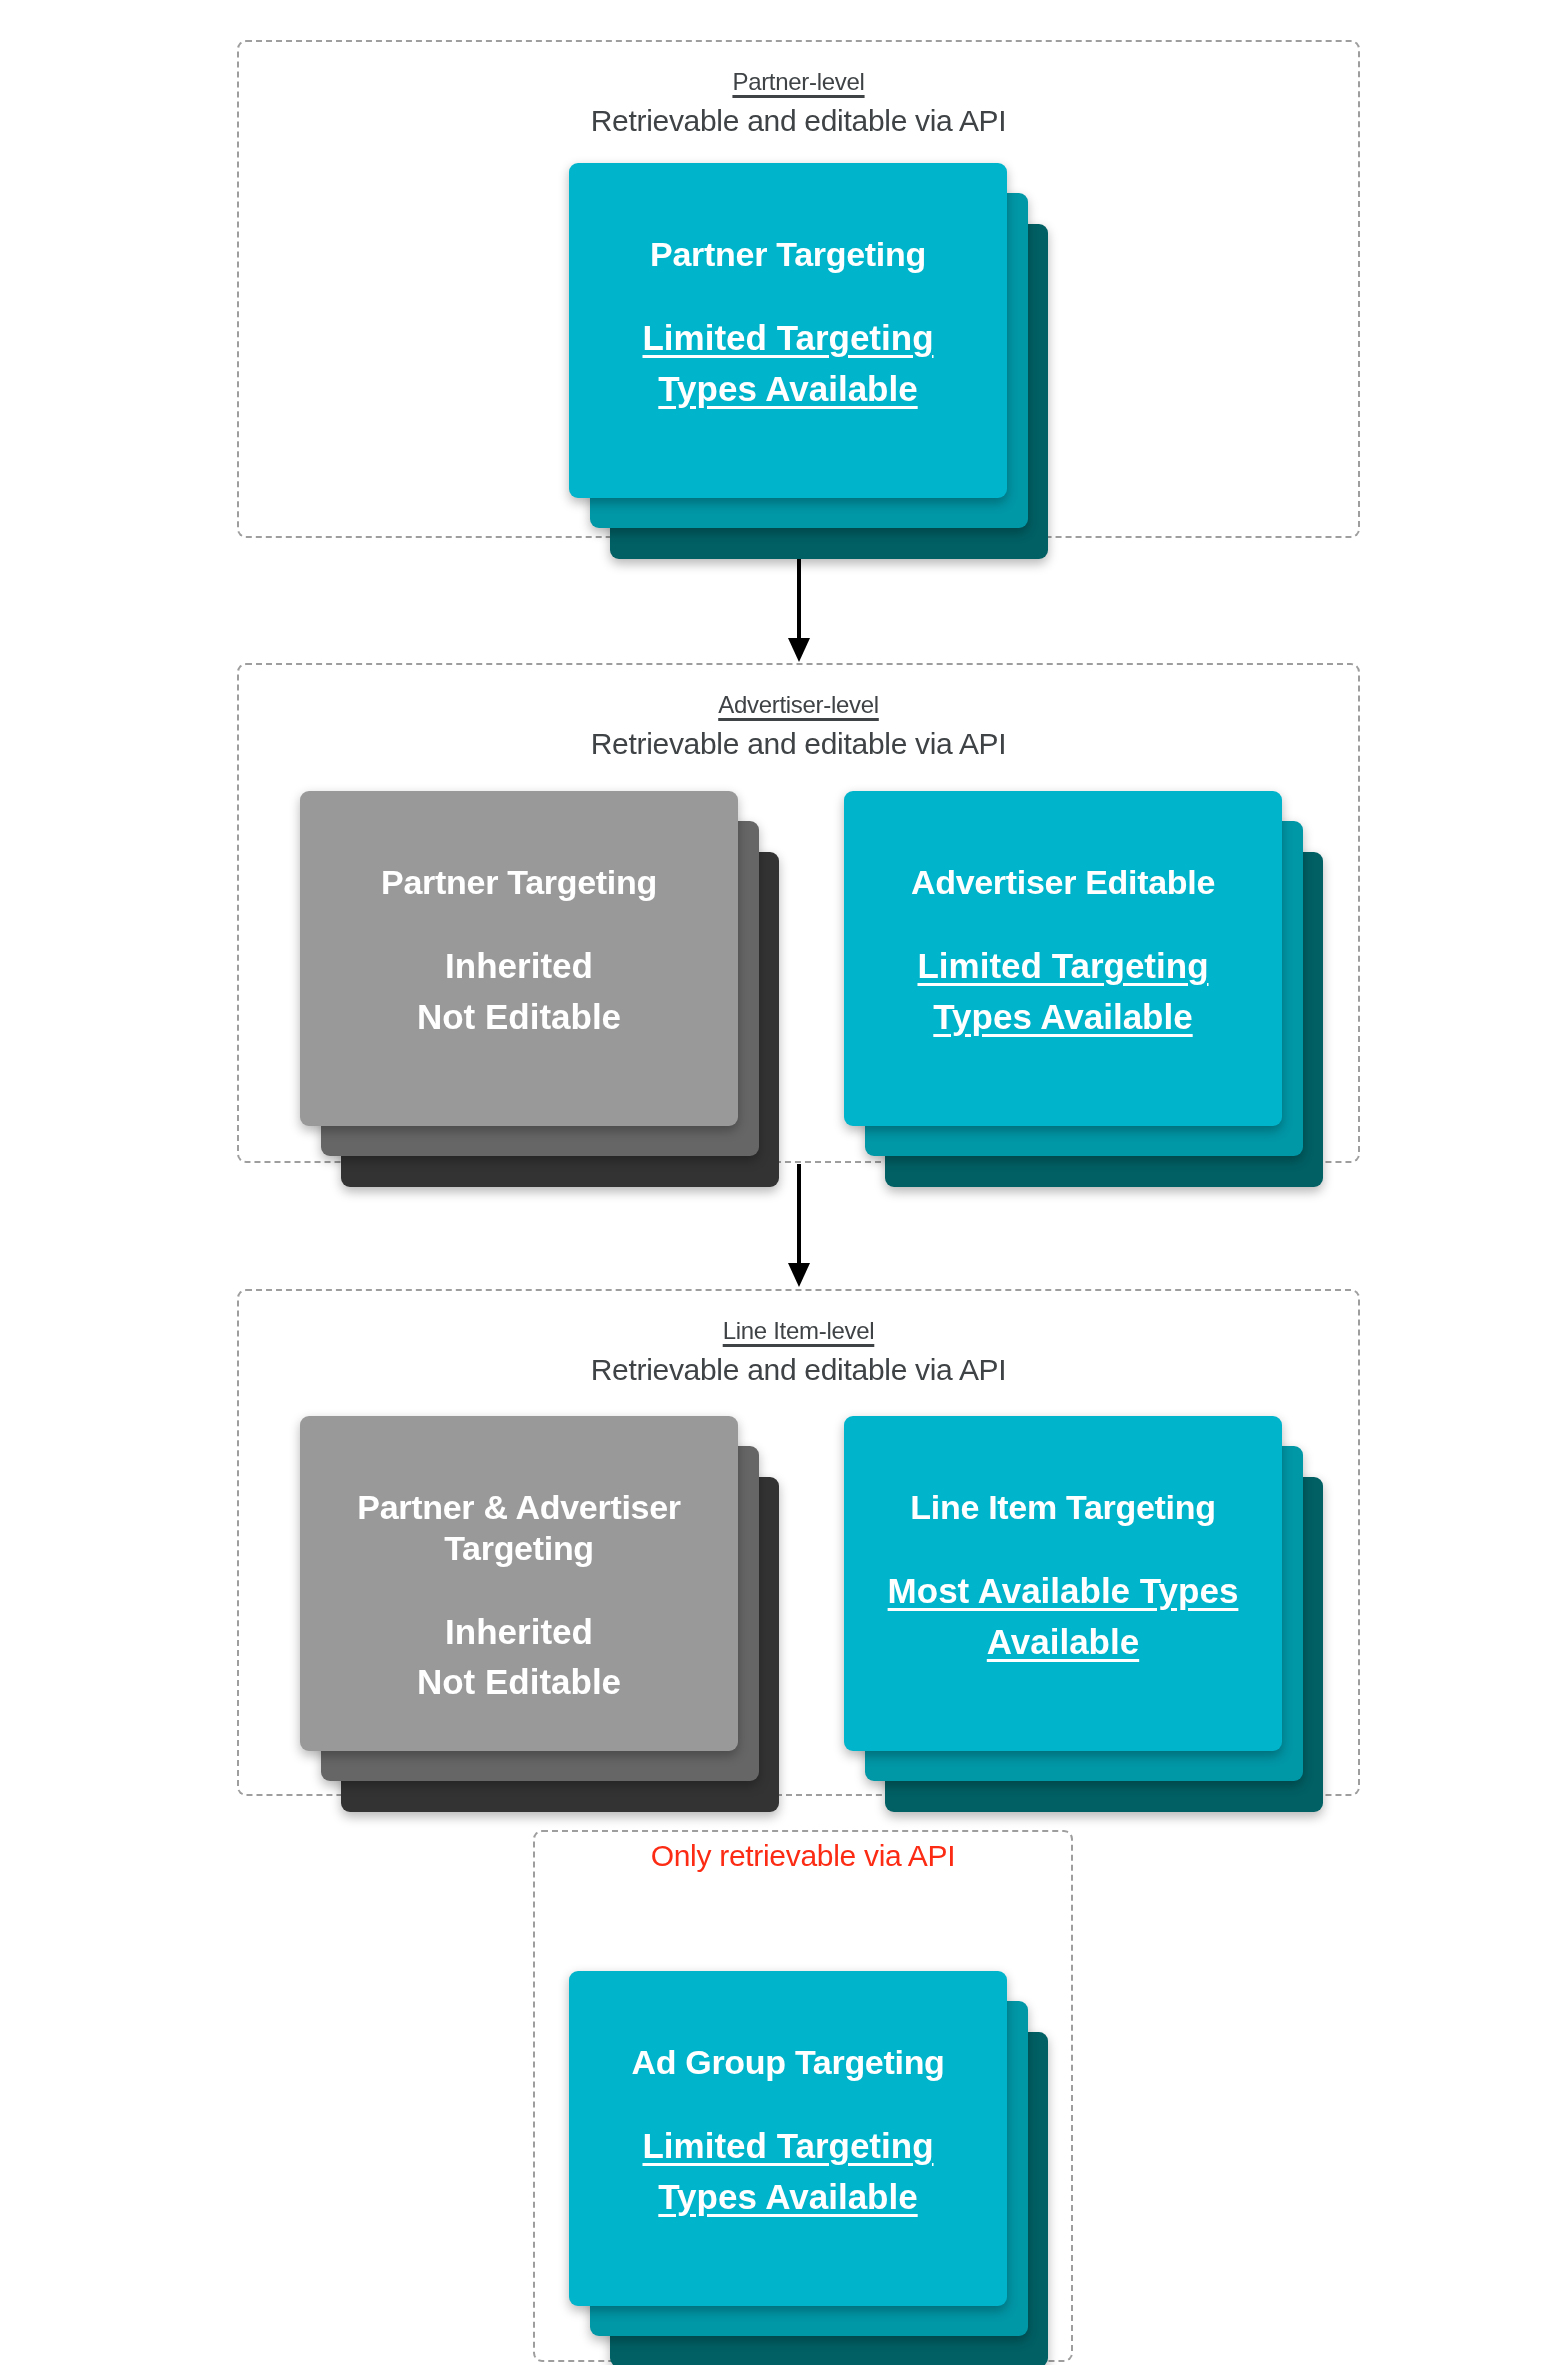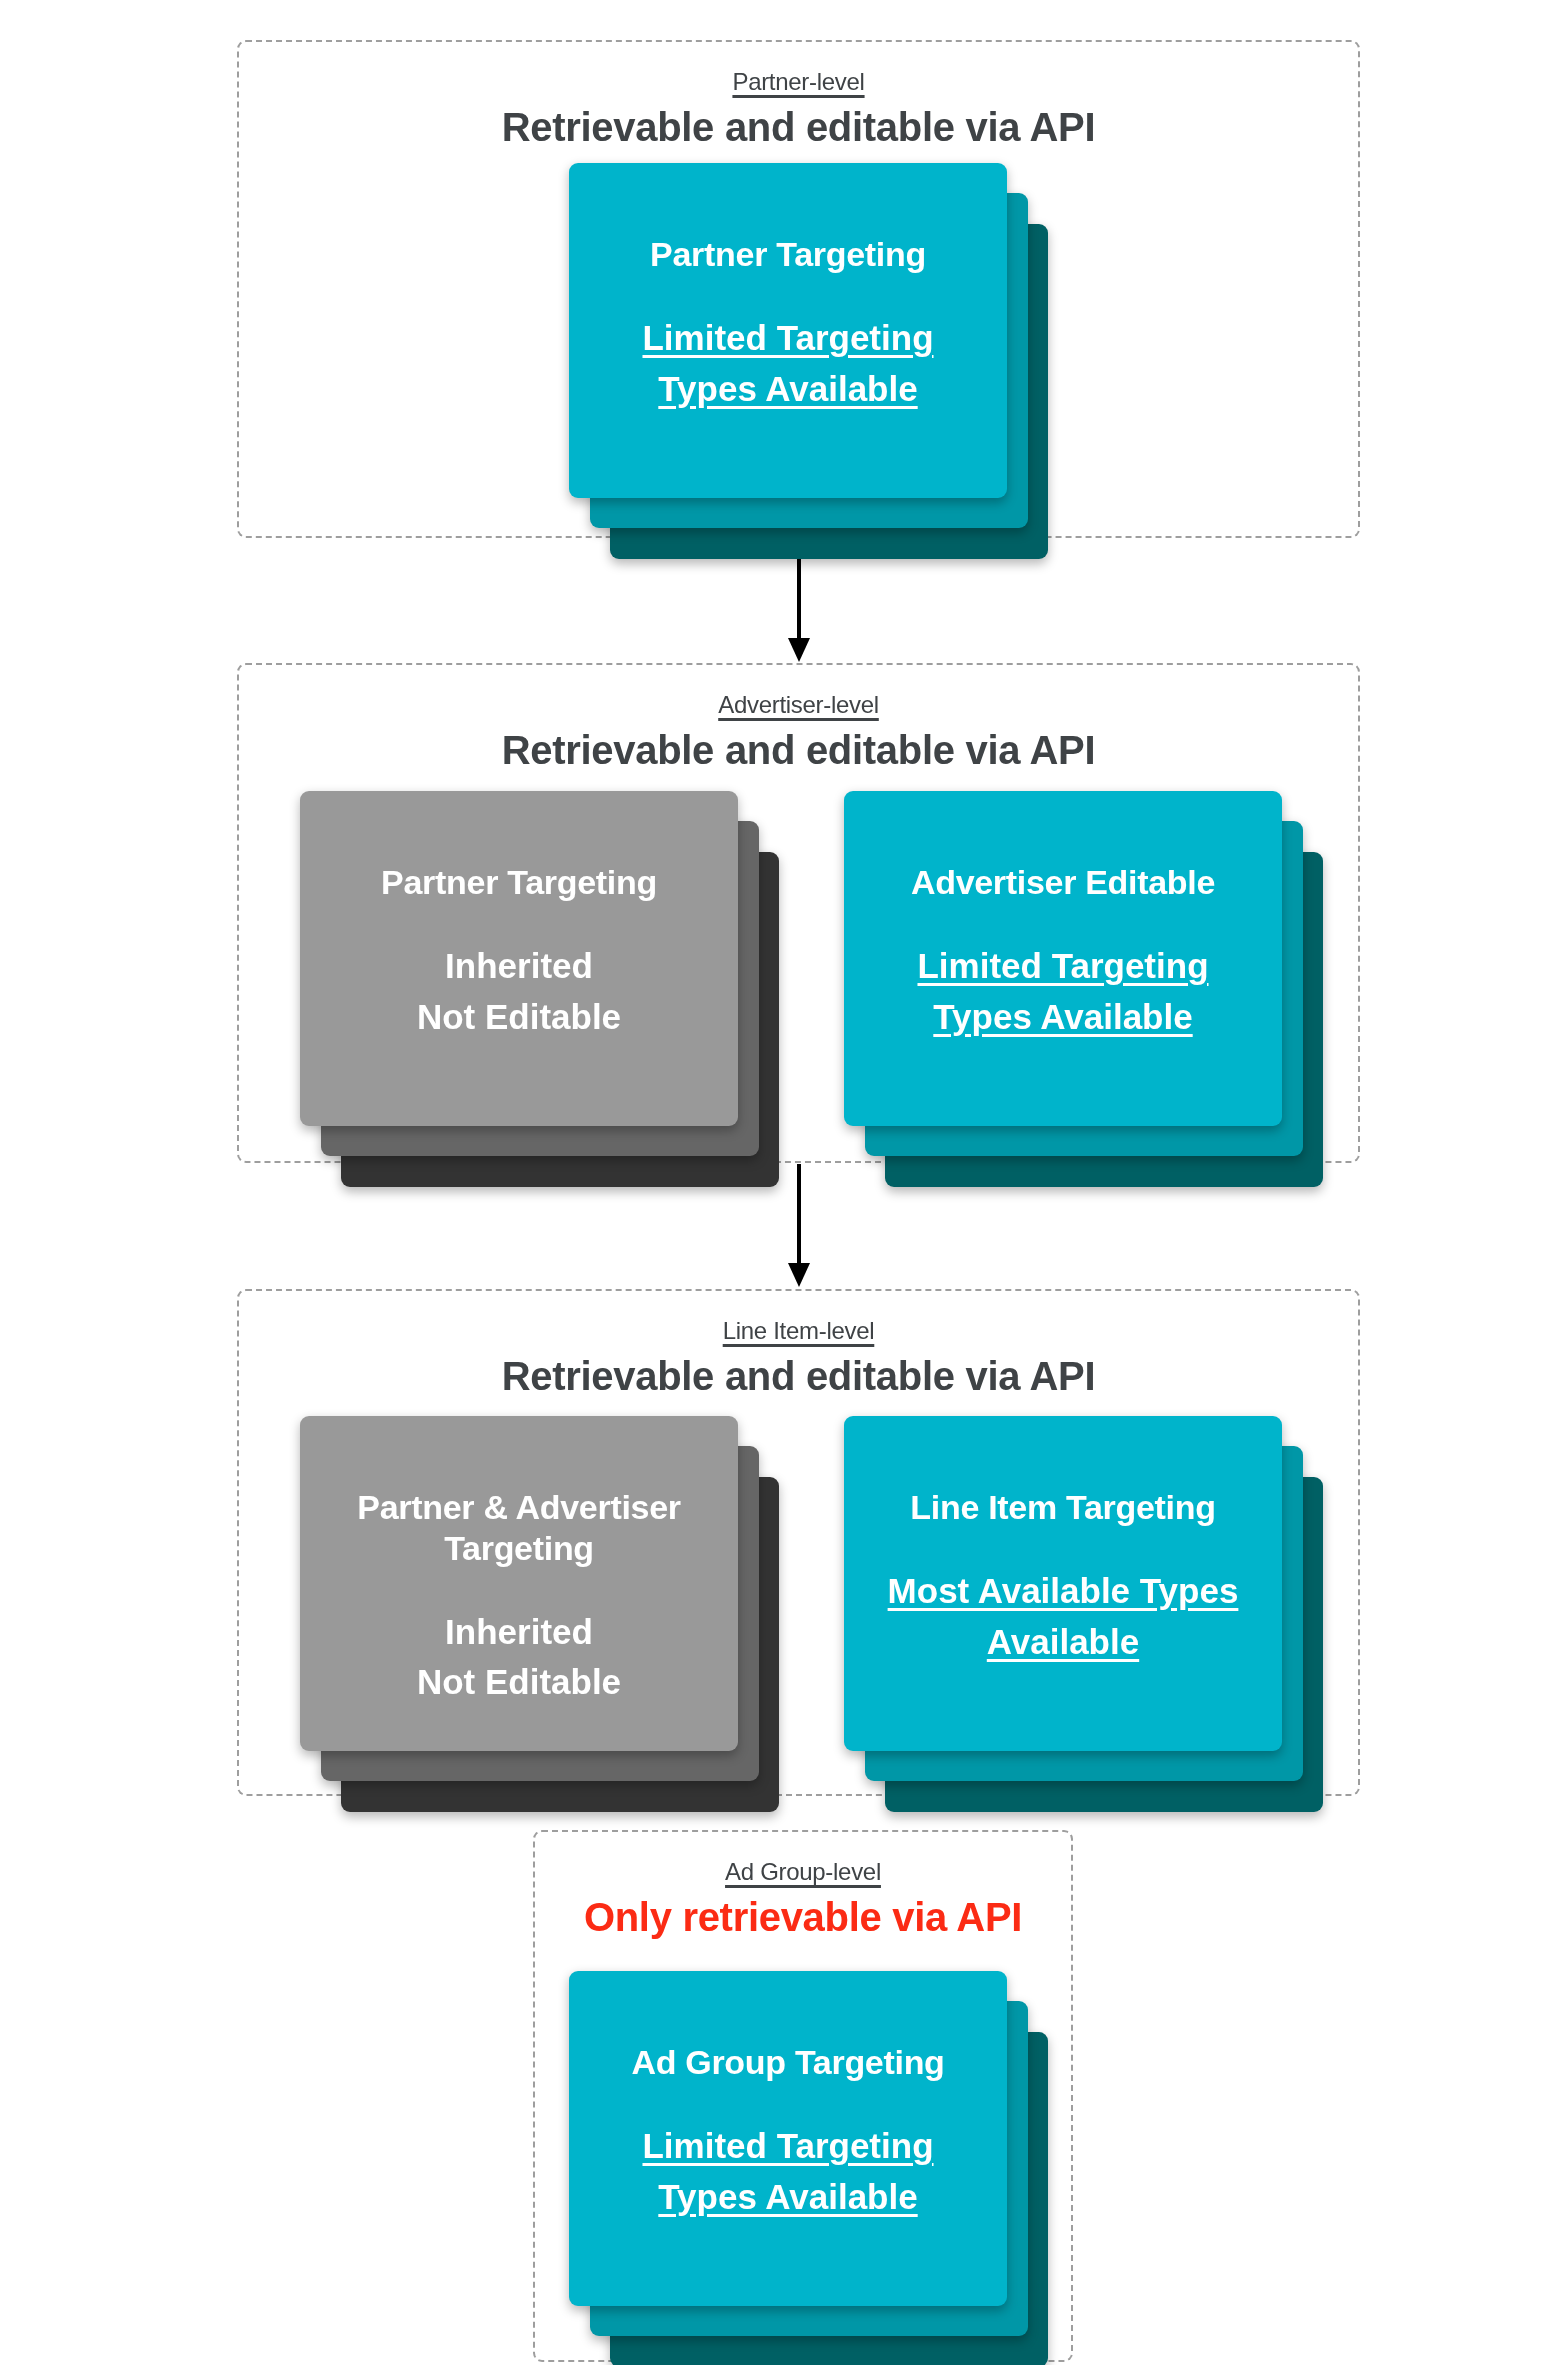--- a/index.html
+++ b/index.html
@@ -33,22 +33,22 @@
     font-weight: 400;
     color: var(--heading-text, #3f4346);
     text-decoration: underline;
     text-decoration-thickness: 2.7px;
     text-underline-offset: 5.4px;
     letter-spacing: -0.3px;
     line-height: 1.25;
   }
   .section-subtitle {
     margin-top: 5.4px;
-    font-size: 40px;
-    font-weight: 700;
+    font-size: 30px;
+    font-weight: 400;
     color: var(--heading-text, #3f4346);
     letter-spacing: -0.3px;
     line-height: 1.25;
   }
   .section-subtitle.red { color: var(--alert-red, #fb2b14); }
 
   .stack { position: absolute; width: 479px; height: 396px; }
   .layer {
     position: absolute;
     width: 438px;
@@ -183,21 +183,20 @@
       <div class="layer back"></div>
       <div class="layer mid"></div>
       <div class="layer front">
         <div class="card-heading">Line Item Targeting</div>
         <div class="card-body underlined">Most Available Types Available</div>
       </div>
     </div>
   </div>
 
   <div class="section" id="section-adgroup">
-    <div class="section-title">Ad Group-level</div>
     <div class="section-subtitle red">Only retrievable via API</div>
     <div class="stack teal" style="left:34px; top:139px;">
       <div class="layer back"></div>
       <div class="layer mid"></div>
       <div class="layer front">
         <div class="card-heading">Ad Group Targeting</div>
         <div class="card-body underlined">Limited Targeting Types Available</div>
       </div>
     </div>
   </div>

